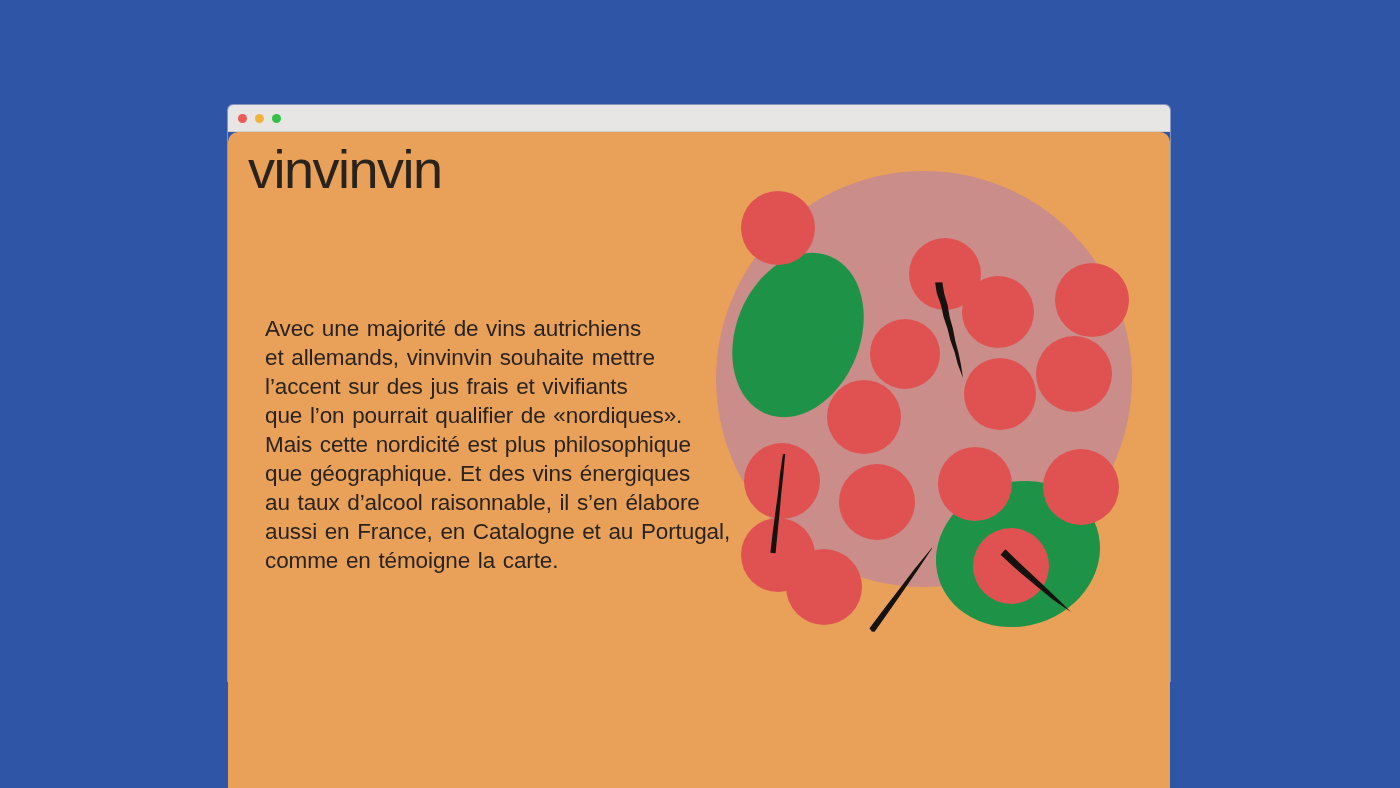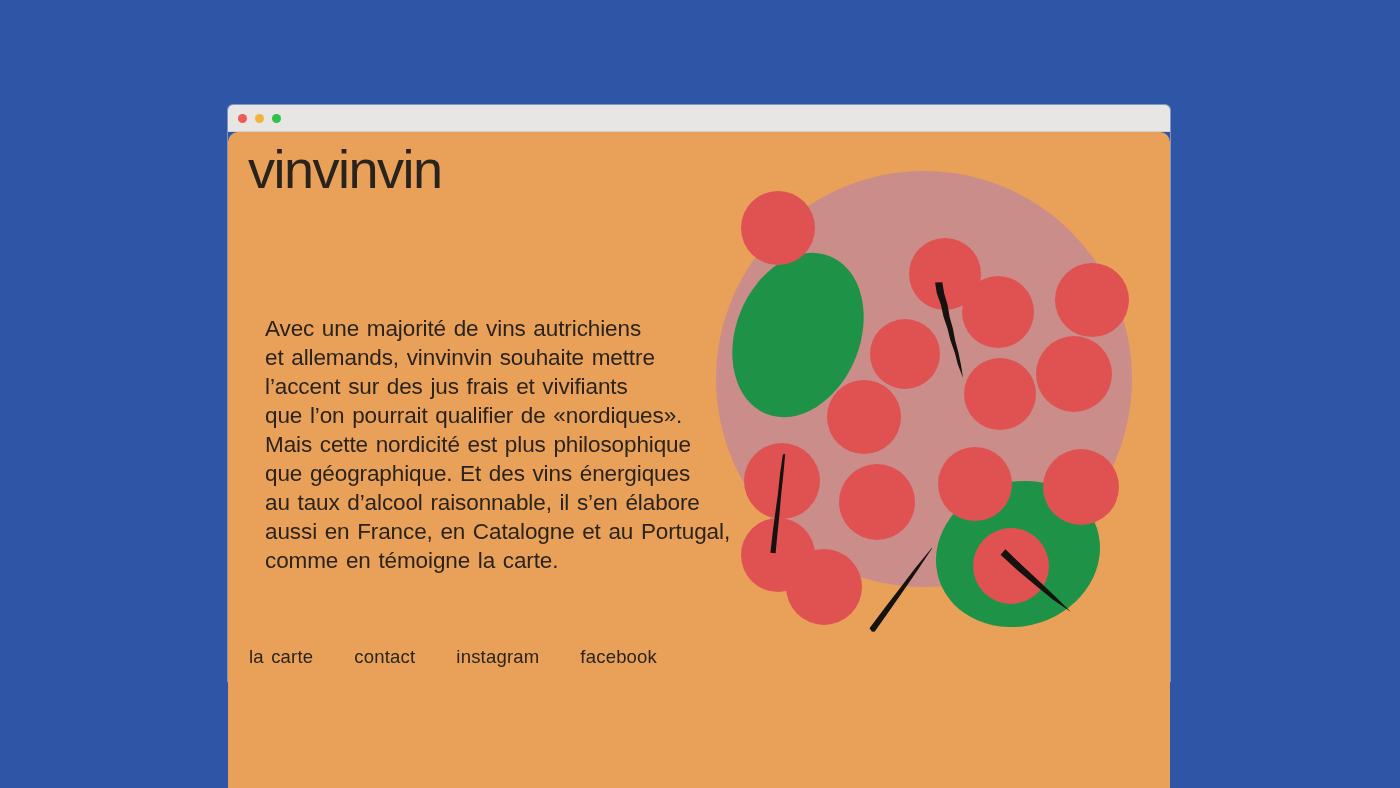--- a/index.html
+++ b/index.html
@@ -93,21 +93,15 @@
       <h1 class="logo">vinvinvin</h1>
       <p class="intro">Avec une majorité de vins autrichiens
 et allemands, vinvinvin souhaite mettre
 l’accent sur des jus frais et vivifiants
 que l’on pourrait qualifier de «nordiques».
 Mais cette nordicité est plus philosophique
 que géographique. Et des vins énergiques
 au taux d’alcool raisonnable, il s’en élabore
 aussi en France, en Catalogne et au Portugal,
 comme en témoigne la carte.</p>
-      <nav class="footer-nav">
-        <a>la carte</a>
-        <a>contact</a>
-        <a>instagram</a>
-        <a>facebook</a>
-      </nav>
     </div>
   </div>
 </div>
 
 </body></html>

